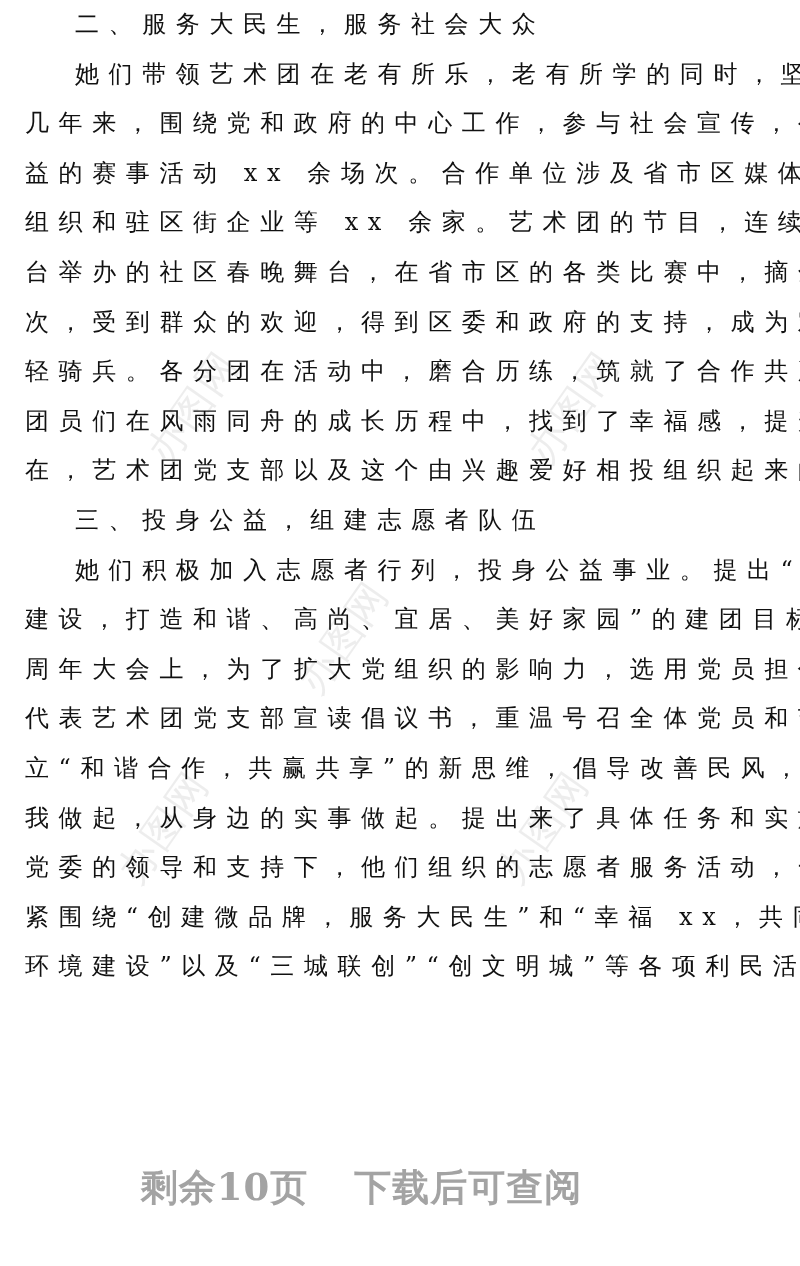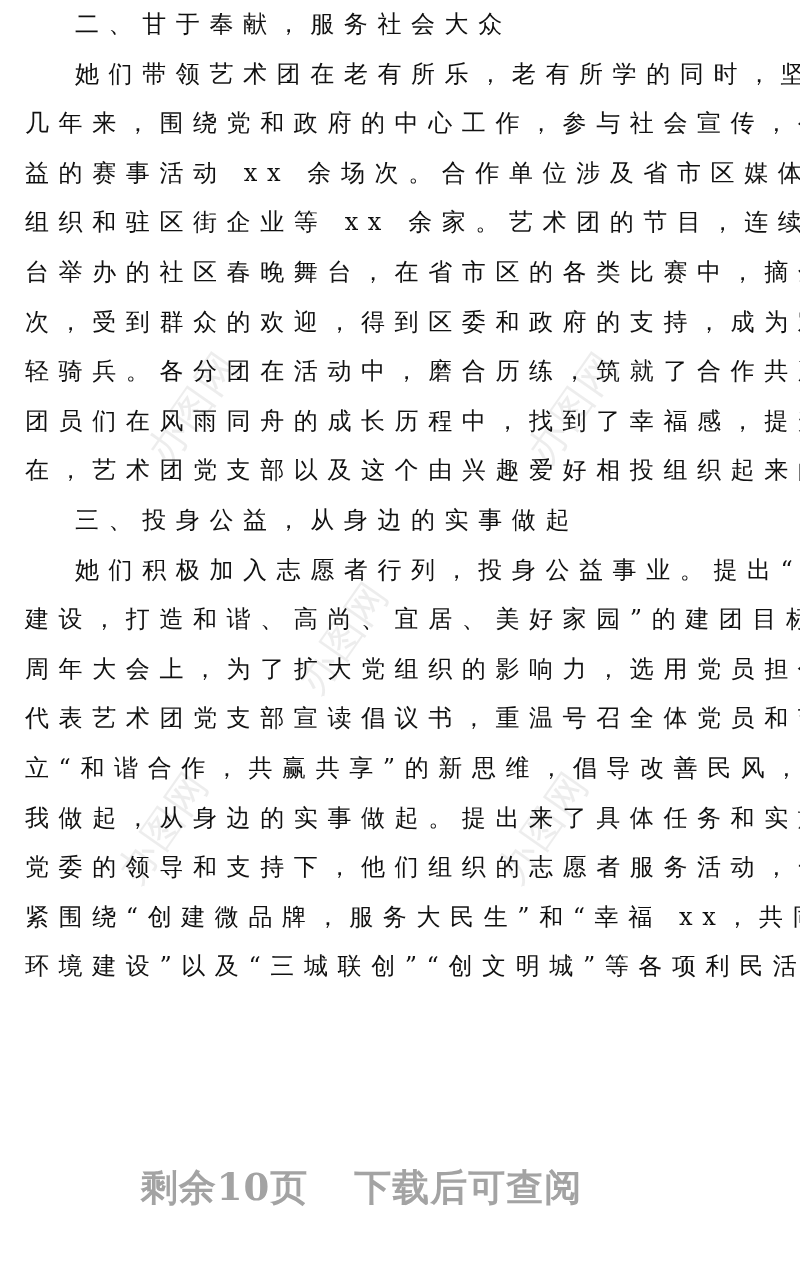--- a/index.html
+++ b/index.html
@@ -57,31 +57,31 @@
     }
     .footer-banner .gap {
       display: inline-block;
       width: 46px;
     }
   </style>
 </head>
 <body>
 
 <div class="page">
-  <div class="line indent">二、甘于奉献，服务社会大众</div>
+  <div class="line indent">二、服务大民生，服务社会大众</div>
   <div class="line indent">她们带领艺术团在老有所乐，老有所学的同时，坚持服务宗旨，</div>
   <div class="line">几年来，围绕党和政府的中心工作，参与社会宣传，公益性演出和有</div>
   <div class="line">益的赛事活动 xx 余场次。合作单位涉及省市区媒体、党政部门、群团</div>
   <div class="line">组织和驻区街企业等 xx 余家。艺术团的节目，连续几年登上省市电视</div>
   <div class="line">台举办的社区春晚舞台，在省市区的各类比赛中，摘金夺银，取得名</div>
   <div class="line">次，受到群众的欢迎，得到区委和政府的支持，成为宏扬优秀文化的</div>
   <div class="line">轻骑兵。各分团在活动中，磨合历练，筑就了合作共赢的互助精神；</div>
   <div class="line">团员们在风雨同舟的成长历程中，找到了幸福感，提升了获得感。现</div>
   <div class="line">在，艺术团党支部以及这个由兴趣爱好相投组织起来的群众性团体，</div>
-  <div class="line indent">三、投身公益，从身边的实事做起</div>
+  <div class="line indent">三、投身公益，组建志愿者队伍</div>
   <div class="line indent">她们积极加入志愿者行列，投身公益事业。提出“推动文明社区</div>
   <div class="line">建设，打造和谐、高尚、宜居、美好家园”的建团目标，在庆祝建团</div>
   <div class="line">周年大会上，为了扩大党组织的影响力，选用党员担任的团委会委员</div>
   <div class="line">代表艺术团党支部宣读倡议书，重温号召全体党员和艺术团团员，树</div>
   <div class="line">立“和谐合作，共赢共享”的新思维，倡导改善民风，提升素质，从</div>
   <div class="line">我做起，从身边的实事做起。提出来了具体任务和实施办法。在社区</div>
   <div class="line">党委的领导和支持下，他们组织的志愿者服务活动，一年一大步。紧</div>
   <div class="line">紧围绕“创建微品牌，服务大民生”和“幸福 xx，共同缔造”、“营商</div>
   <div class="line">环境建设”以及“三城联创”“创文明城”等各项利民活动，积极行动，</div>
 </div>

